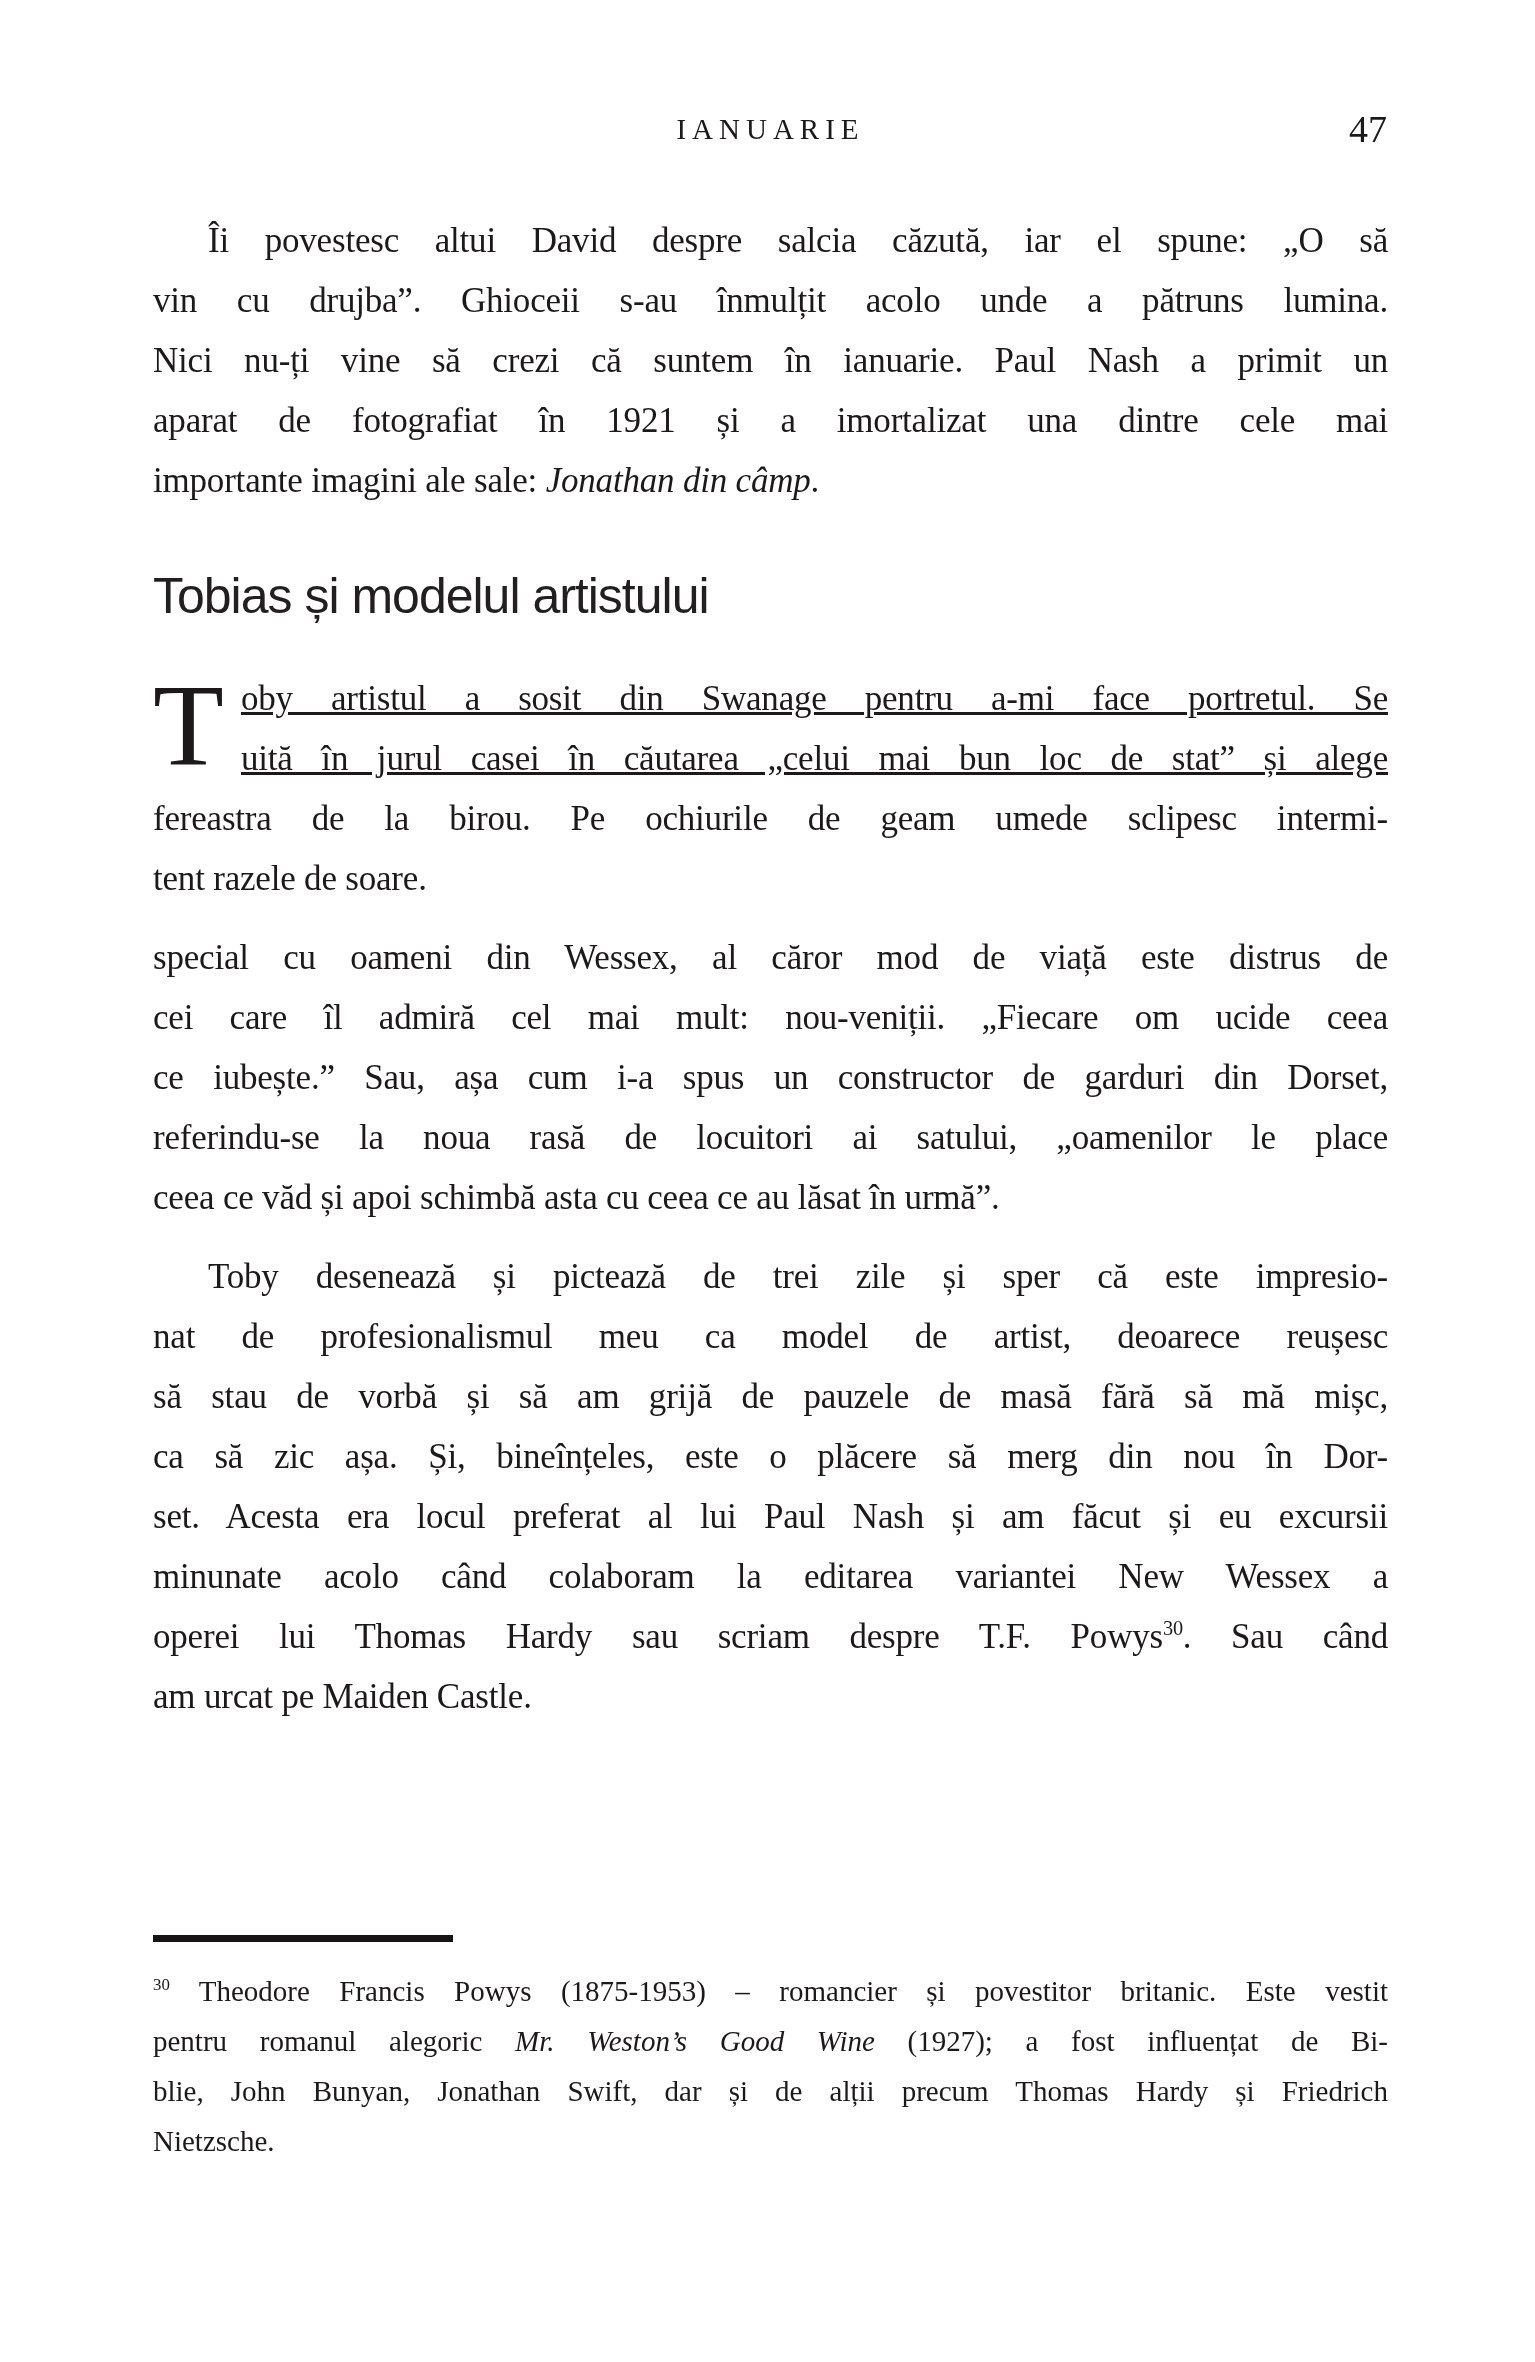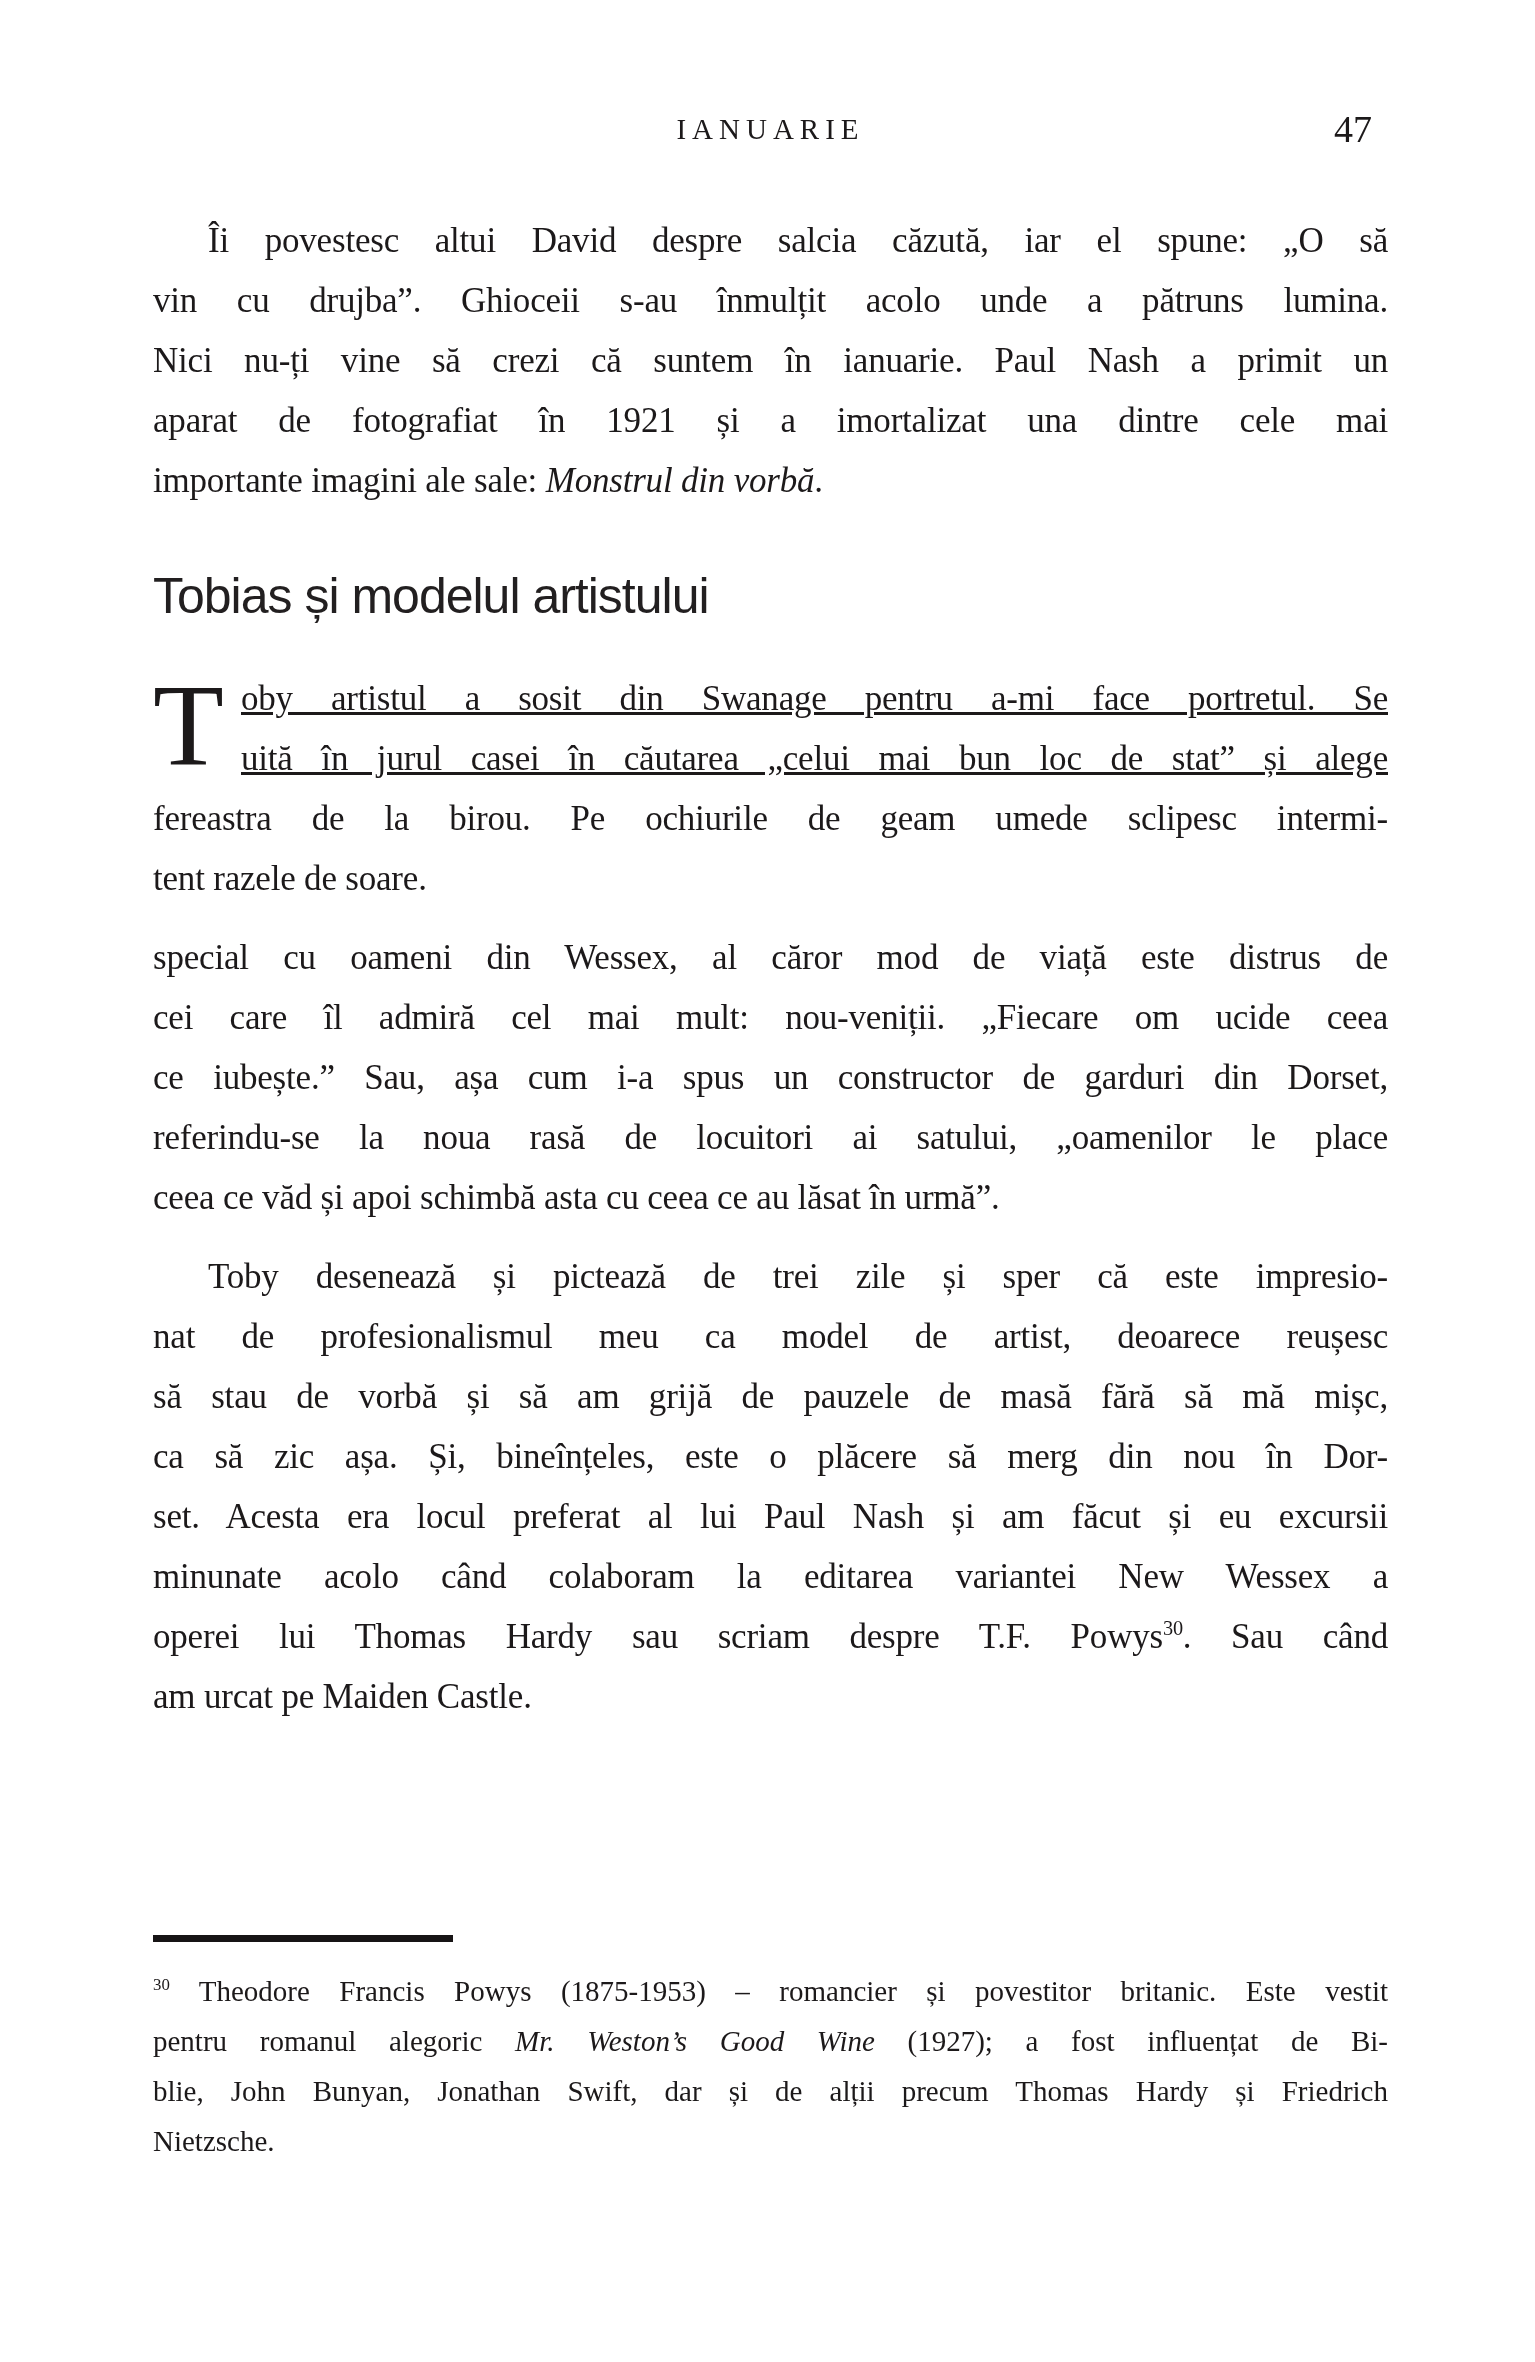--- a/index.html
+++ b/index.html
@@ -20,21 +20,21 @@
     height:42px;
     text-align:center;
   }
   .head-title{
     font-size:29px;
     letter-spacing:6px;
     font-variant:normal;
   }
   .pagenum{
     position:absolute;
-    right:16px;top:-6px;
+    right:1px;top:-6px;
     font-size:38px;
     letter-spacing:0;
   }
   
   .para{margin:0 0 19px 0;}
   .para.first{margin-top:56px;}
   .line{
     font-size:35px;
     line-height:60px;
     text-align:justify;
@@ -89,21 +89,21 @@
   <header class="running-head">
     <span class="head-title">IANUARIE</span>
     <span class="pagenum">47</span>
   </header>
   <main id="content">
       <div class="para first">
         <div class="line indent"><span>Îi povestesc altui David despre salcia căzută, iar el spune: „O să</span></div>
         <div class="line"><span>vin cu drujba”. Ghioceii s-au înmulțit acolo unde a pătruns lumina.</span></div>
         <div class="line"><span>Nici nu-ți vine să crezi că suntem în ianuarie. Paul Nash a primit un</span></div>
         <div class="line"><span>aparat de fotografiat în 1921 și a imortalizat una dintre cele mai</span></div>
-        <div class="line last"><span>importante imagini ale sale: </span><i>Monstrul din vorbă</i><span>.</span></div>
+        <div class="line last"><span>importante imagini ale sale: </span><i>Jonathan din câmp</i><span>.</span></div>
       </div>
       <h2 class="heading">Tobias și modelul artistului</h2>
       <div class="para dc">
         <span class="dropcap">T</span>
         <div class="line dc-indent"><span>oby artistul a sosit din Swanage pentru a-mi face portretul. Se</span></div>
         <div class="line dc-indent"><span>uită în jurul casei în căutarea „celui mai bun loc de stat” și alege</span></div>
         <div class="line"><span>fereastra de la birou. Pe ochiurile de geam umede sclipesc intermi-</span></div>
         <div class="line last"><span>tent razele de soare.</span></div>
       </div>
       <div class="para">

